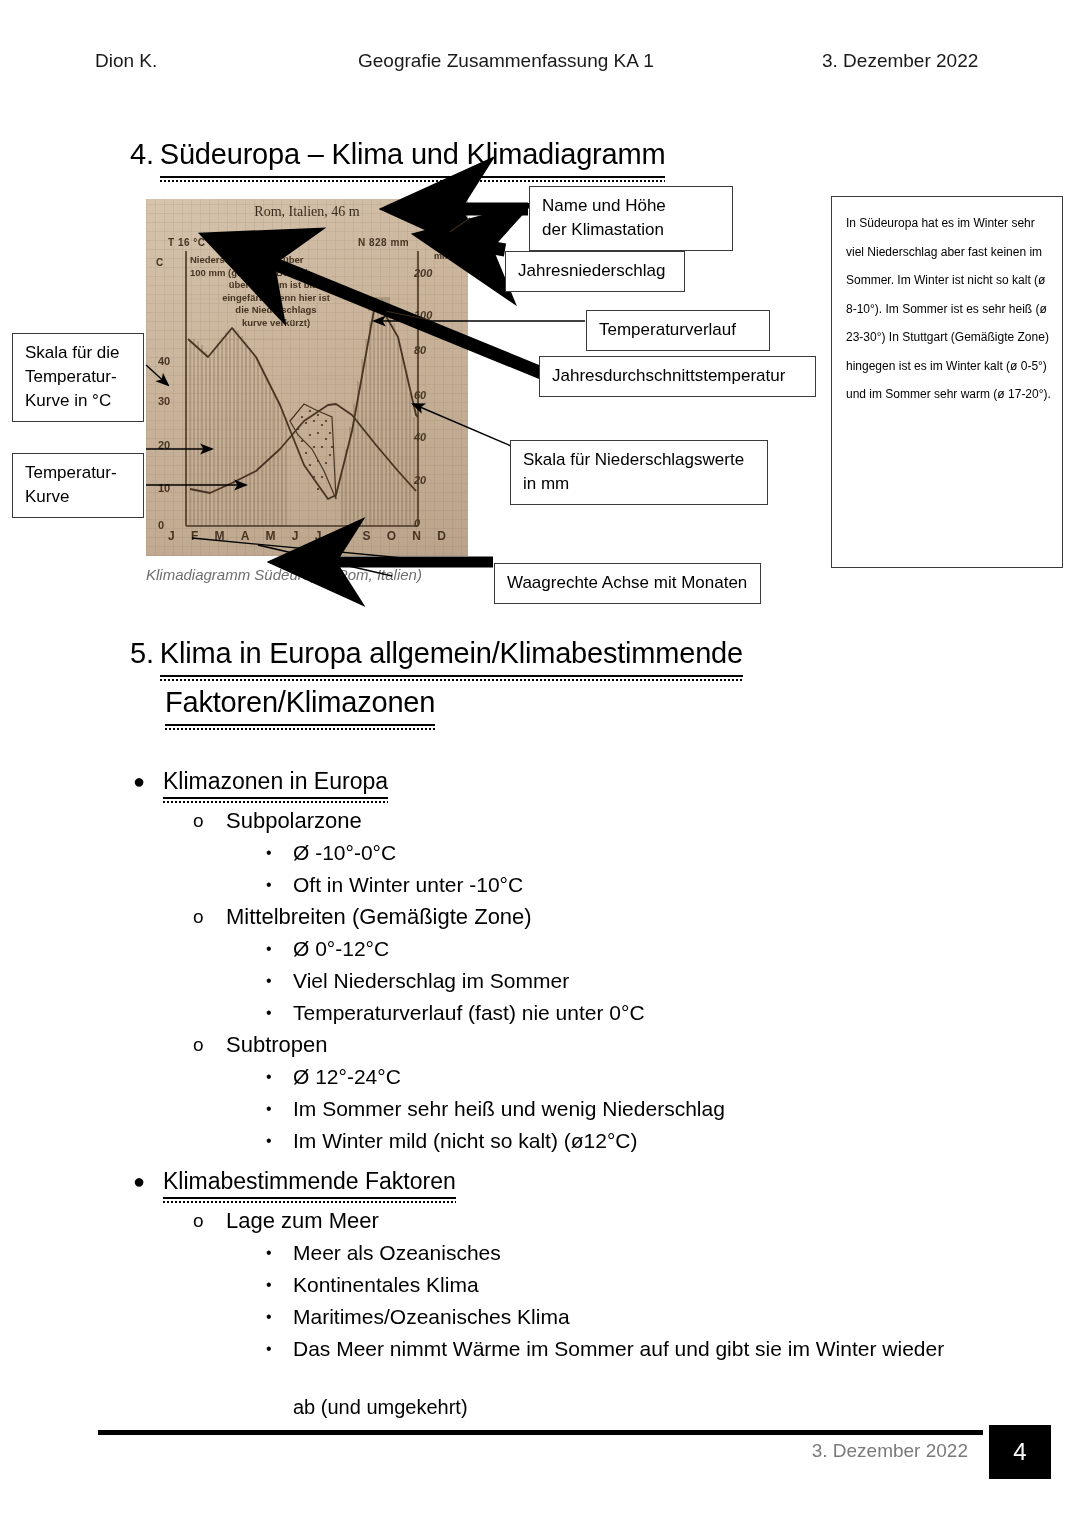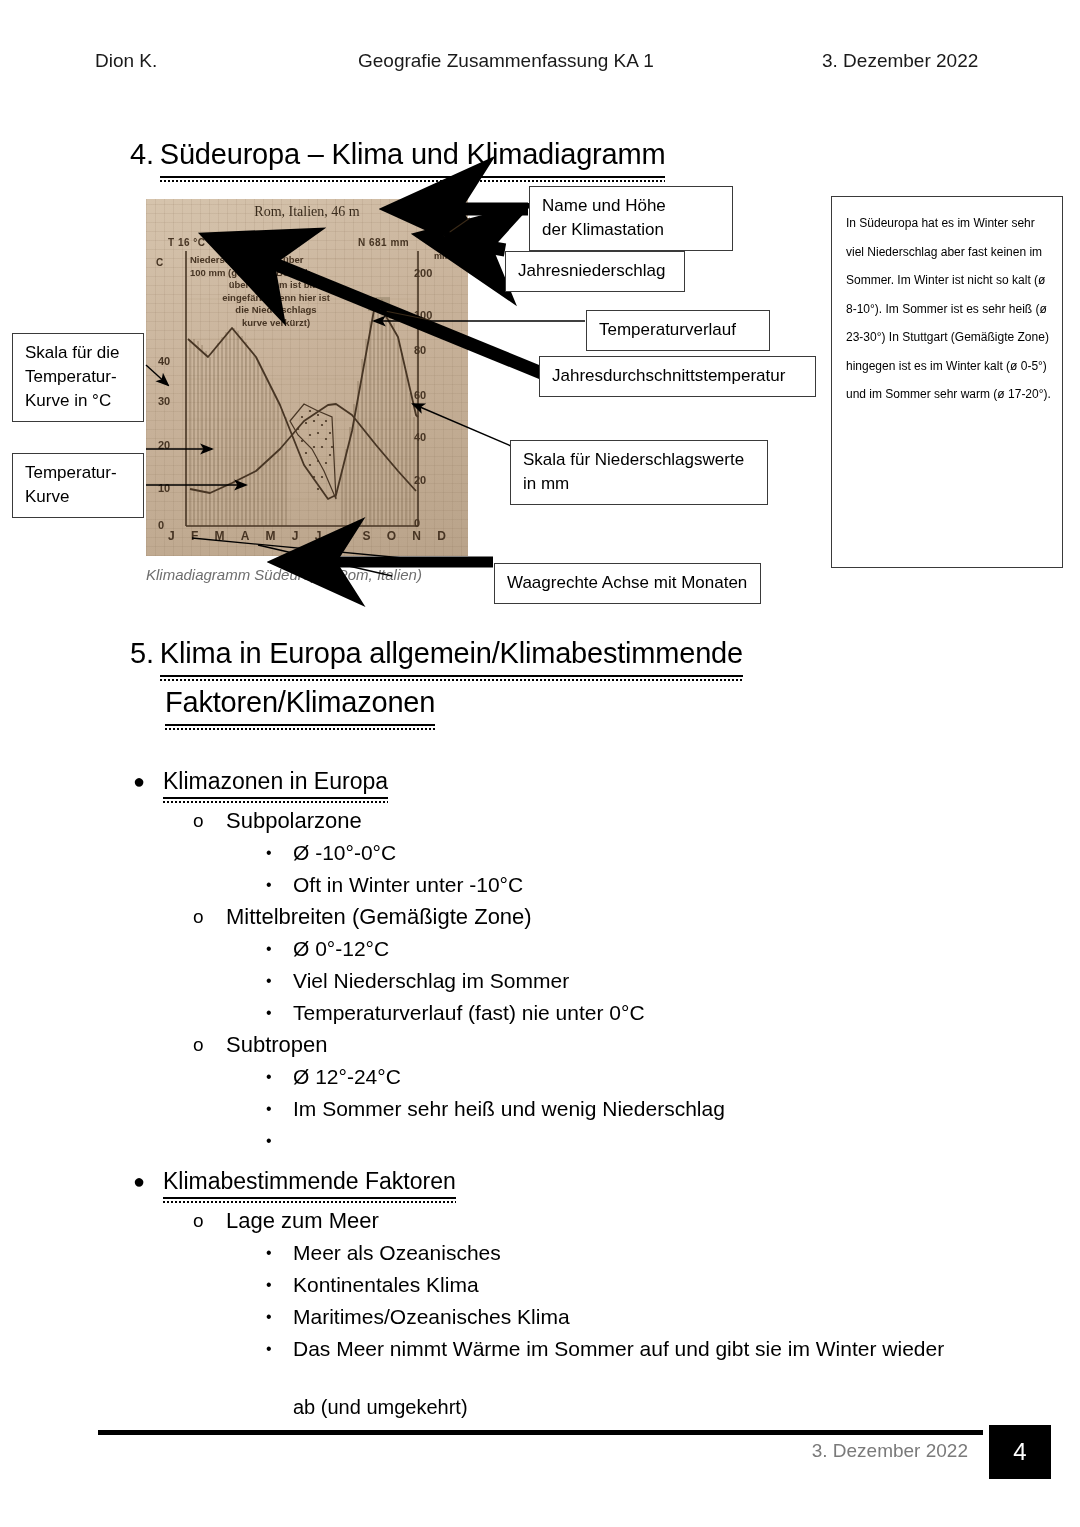--- a/index.html
+++ b/index.html
@@ -94,21 +94,21 @@
   .dg-mm { position:absolute; top:52px; left:288px; font-size:9px; font-weight:bold; color:#4a3520; z-index:3;}
   .dg-note {
     position: absolute; top: 55px; left: 44px; width: 172px;
     font-size: 9.5px; line-height: 12.5px; font-weight: bold;
     color: #4a3520; text-align: center; z-index: 3;
   }
   .dg-note .ln { display: block; }
   .dg-note .ln:nth-child(1),
   .dg-note .ln:nth-child(2) { text-align: left; }
   .ax-l { position:absolute; left:12px; font-size:11px; font-weight:bold; color:#4a3520; z-index:3; }
-  .ax-r { position:absolute; left:268px; font-size:11px; font-weight:bold; color:#4a3520; z-index:3; }
+  .ax-r { position:absolute; left:268px; font-size:11px; font-weight:bold; color:#4a3520; z-index:3;font-style:italic; }
   .months {
     position: absolute; left: 22px; right: 22px; top: 330px;
     display: flex; justify-content: space-between;
     font-size: 12px; font-weight: bold; color: #4a3520; z-index: 3;
   }
   .dg-caption {
     position: absolute;
     top: 566px; left: 146px;
     font-style: italic;
     font-size: 15px;
@@ -206,21 +206,21 @@
   <span class="hdr-right">3. Dezember 2022</span>
 </div>
 
 <div class="h-sec" id="sec4">
   <span class="num">4.</span><span class="dbl">Südeuropa – Klima und Klimadiagramm</span>
 </div>
 
 <div class="diagram">
   <div class="dg-title">Rom, Italien, 46 m</div>
   <div class="dg-t">T 16 °C</div>
-  <div class="dg-n">N 681 mm</div>
+  <div class="dg-n">N 828 mm</div>
   <div class="dg-cdeg">C</div>
   <div class="dg-mm">mm</div>
 
   <div class="dg-note">
     <span class="ln">Niederschlagskurve über</span>
     <span class="ln">100 mm (gesamter Bereich</span>
     <span class="ln">über 100 mm ist blau</span>
     <span class="ln">eingefärbt, denn hier ist</span>
     <span class="ln">die Niederschlags</span>
     <span class="ln">kurve verkürzt)</span>
@@ -475,20 +475,21 @@
   <div class="lvl3">
     <span class="mk">•</span>
     <span class="tx">Ø 12°-24°C</span>
   </div>
   <div class="lvl3">
     <span class="mk">•</span>
     <span class="tx">Im Sommer sehr heiß und wenig Niederschlag</span>
   </div>
   <div class="lvl3">
     <span class="mk">•</span>
+    <span class="tx">Im Winter mild (nicht so kalt) (ø12°C)</span>
   </div>
 </div>
 
 <div class="bl" id="list2">
 
   <div class="lvl1">
     <span class="mk">●</span>
     <span class="tx"><span class="dbl">Klimabestimmende Faktoren</span></span>
   </div>
 

